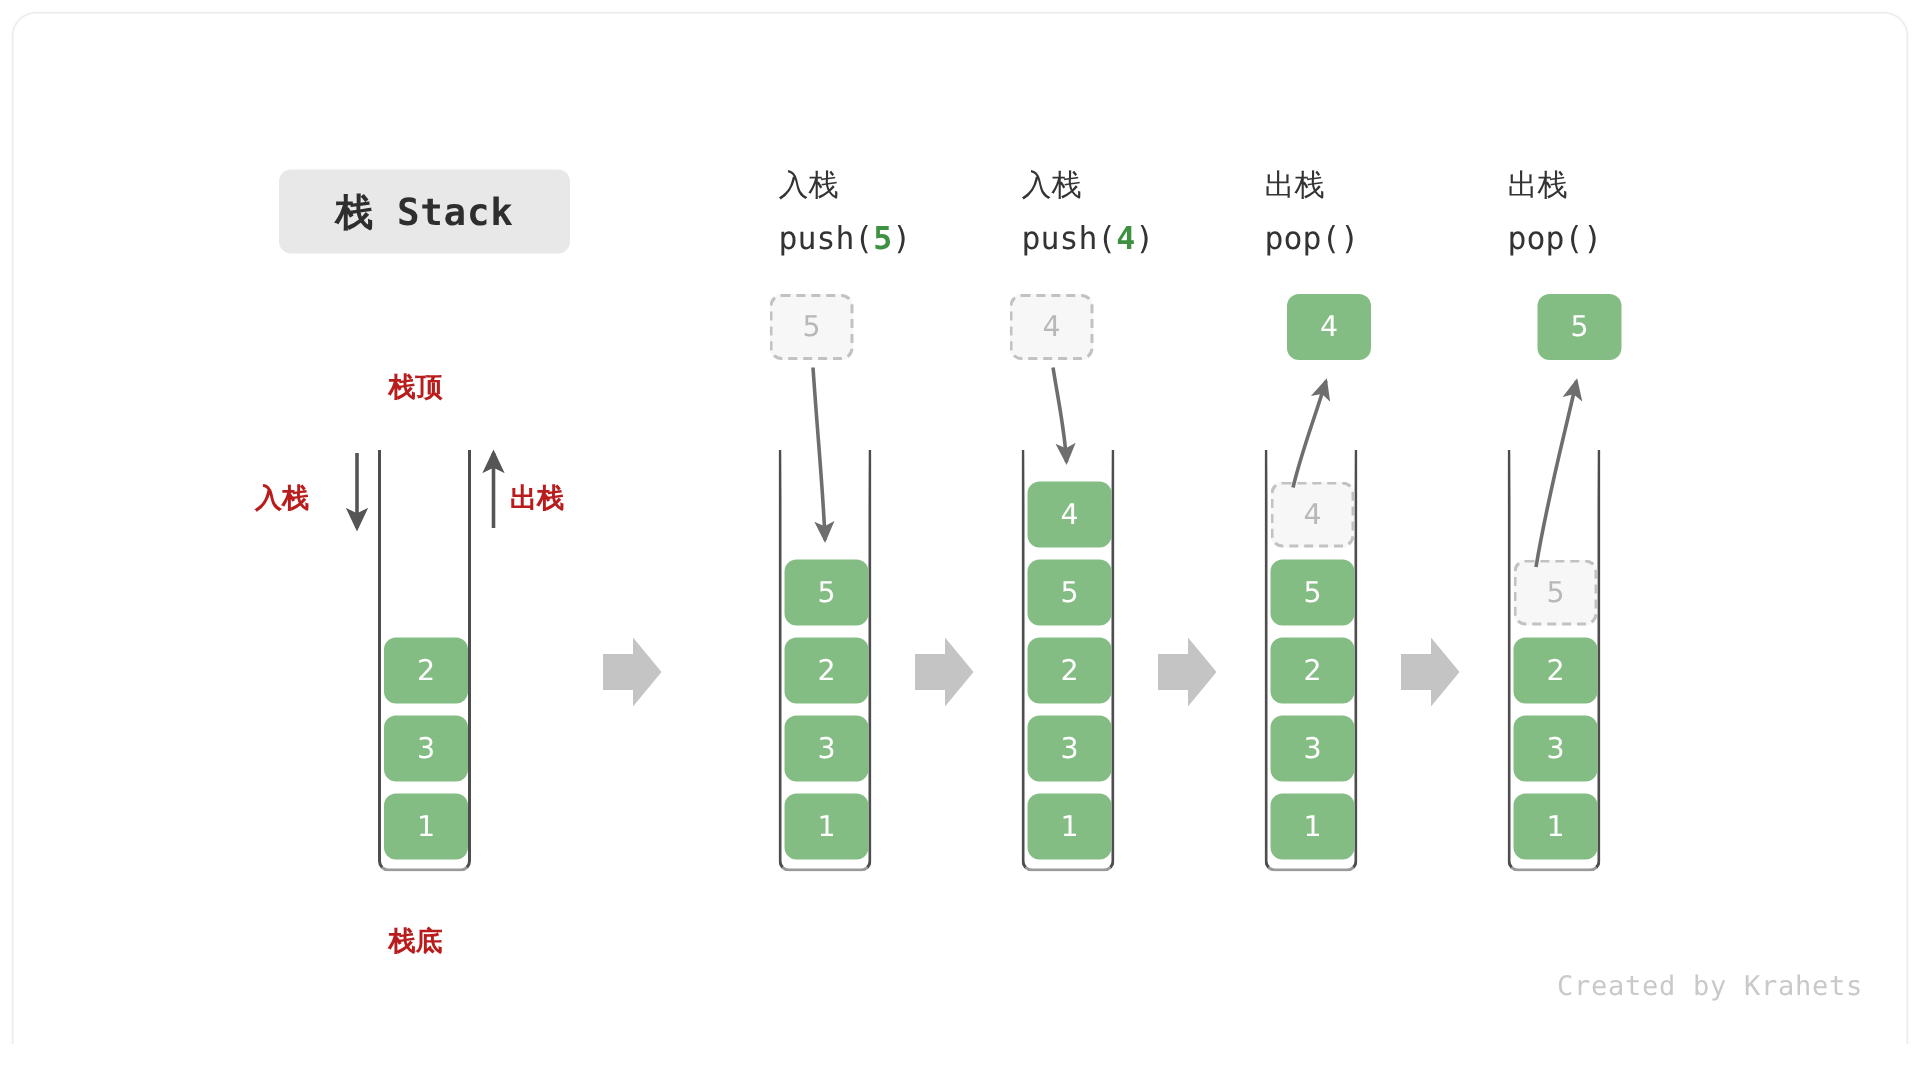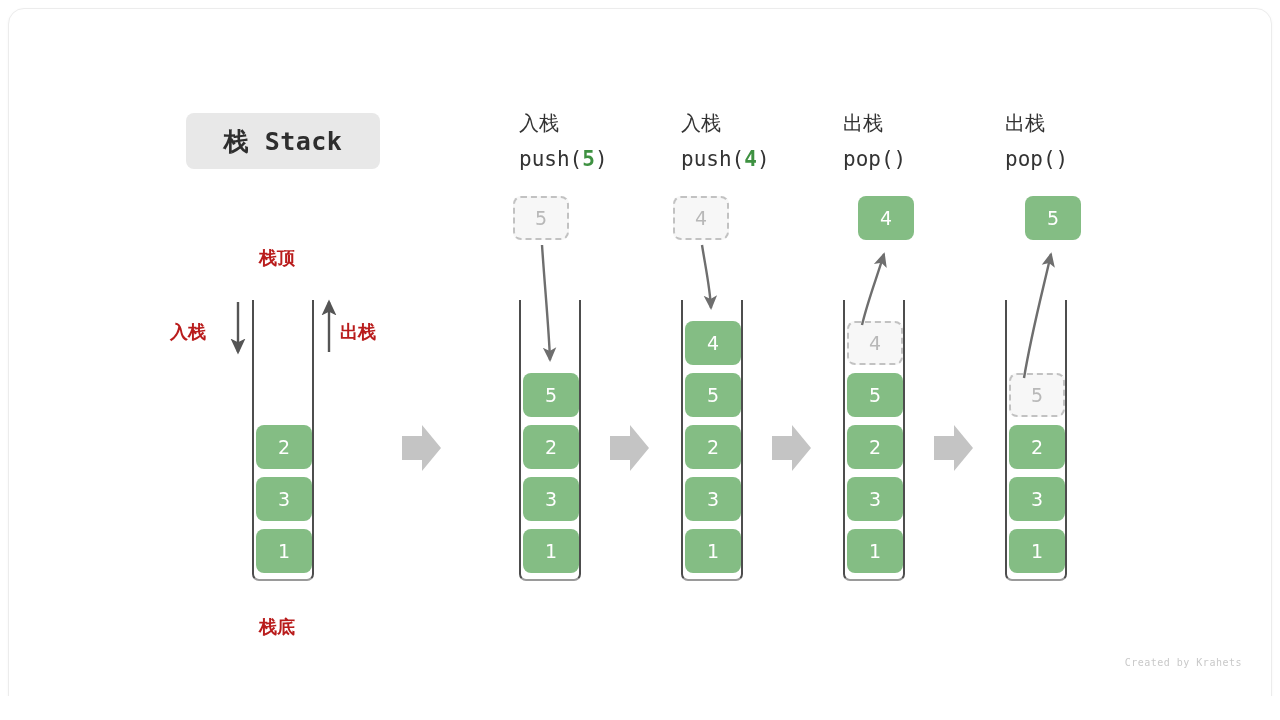--- a/index.html
+++ b/index.html
@@ -132,21 +132,21 @@
     height: 720px;
     pointer-events: none;
   }
 
   
   .footer {
     position: absolute;
     right: 38px;
     bottom: 28px;
     font-family: "DejaVu Sans Mono", "Liberation Mono", monospace;
-    font-size: 10px;
+    font-size: 18px;
     color: #c9c9c9;
     letter-spacing: 0.5px;
   }
 </style>
 </head>
 <body>
 
 <div id="root">
   <div class="card"></div>
 

